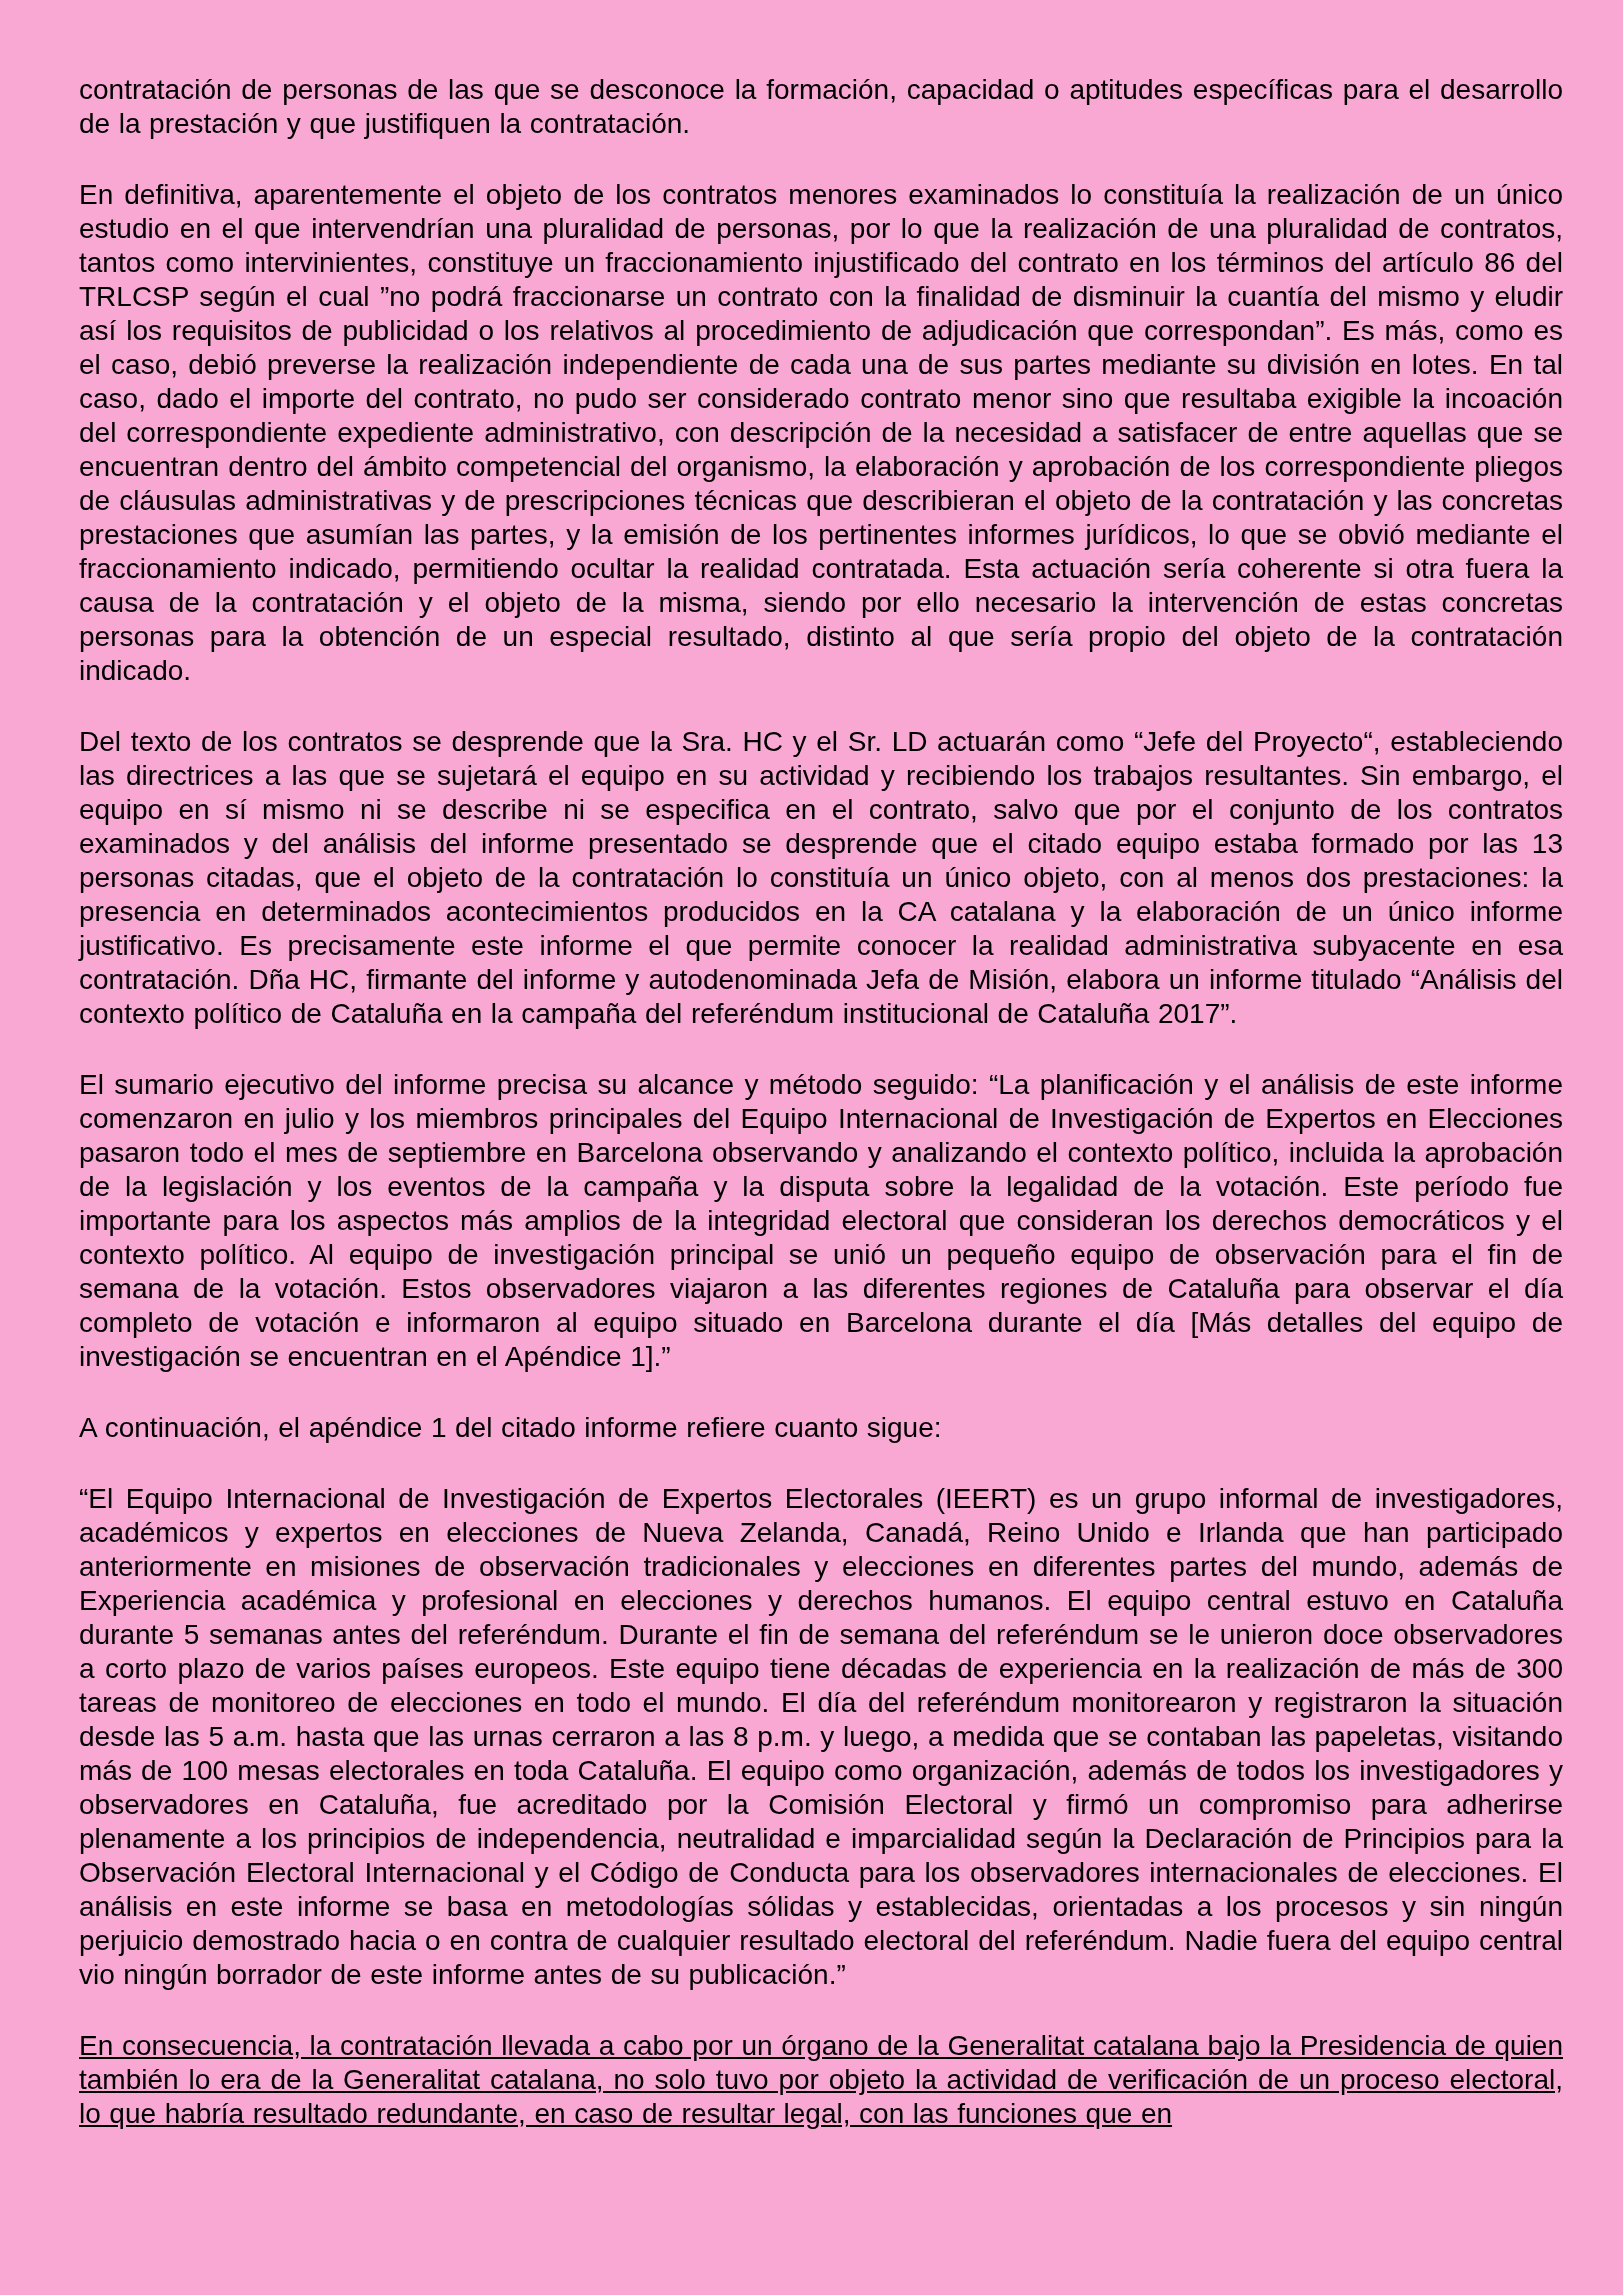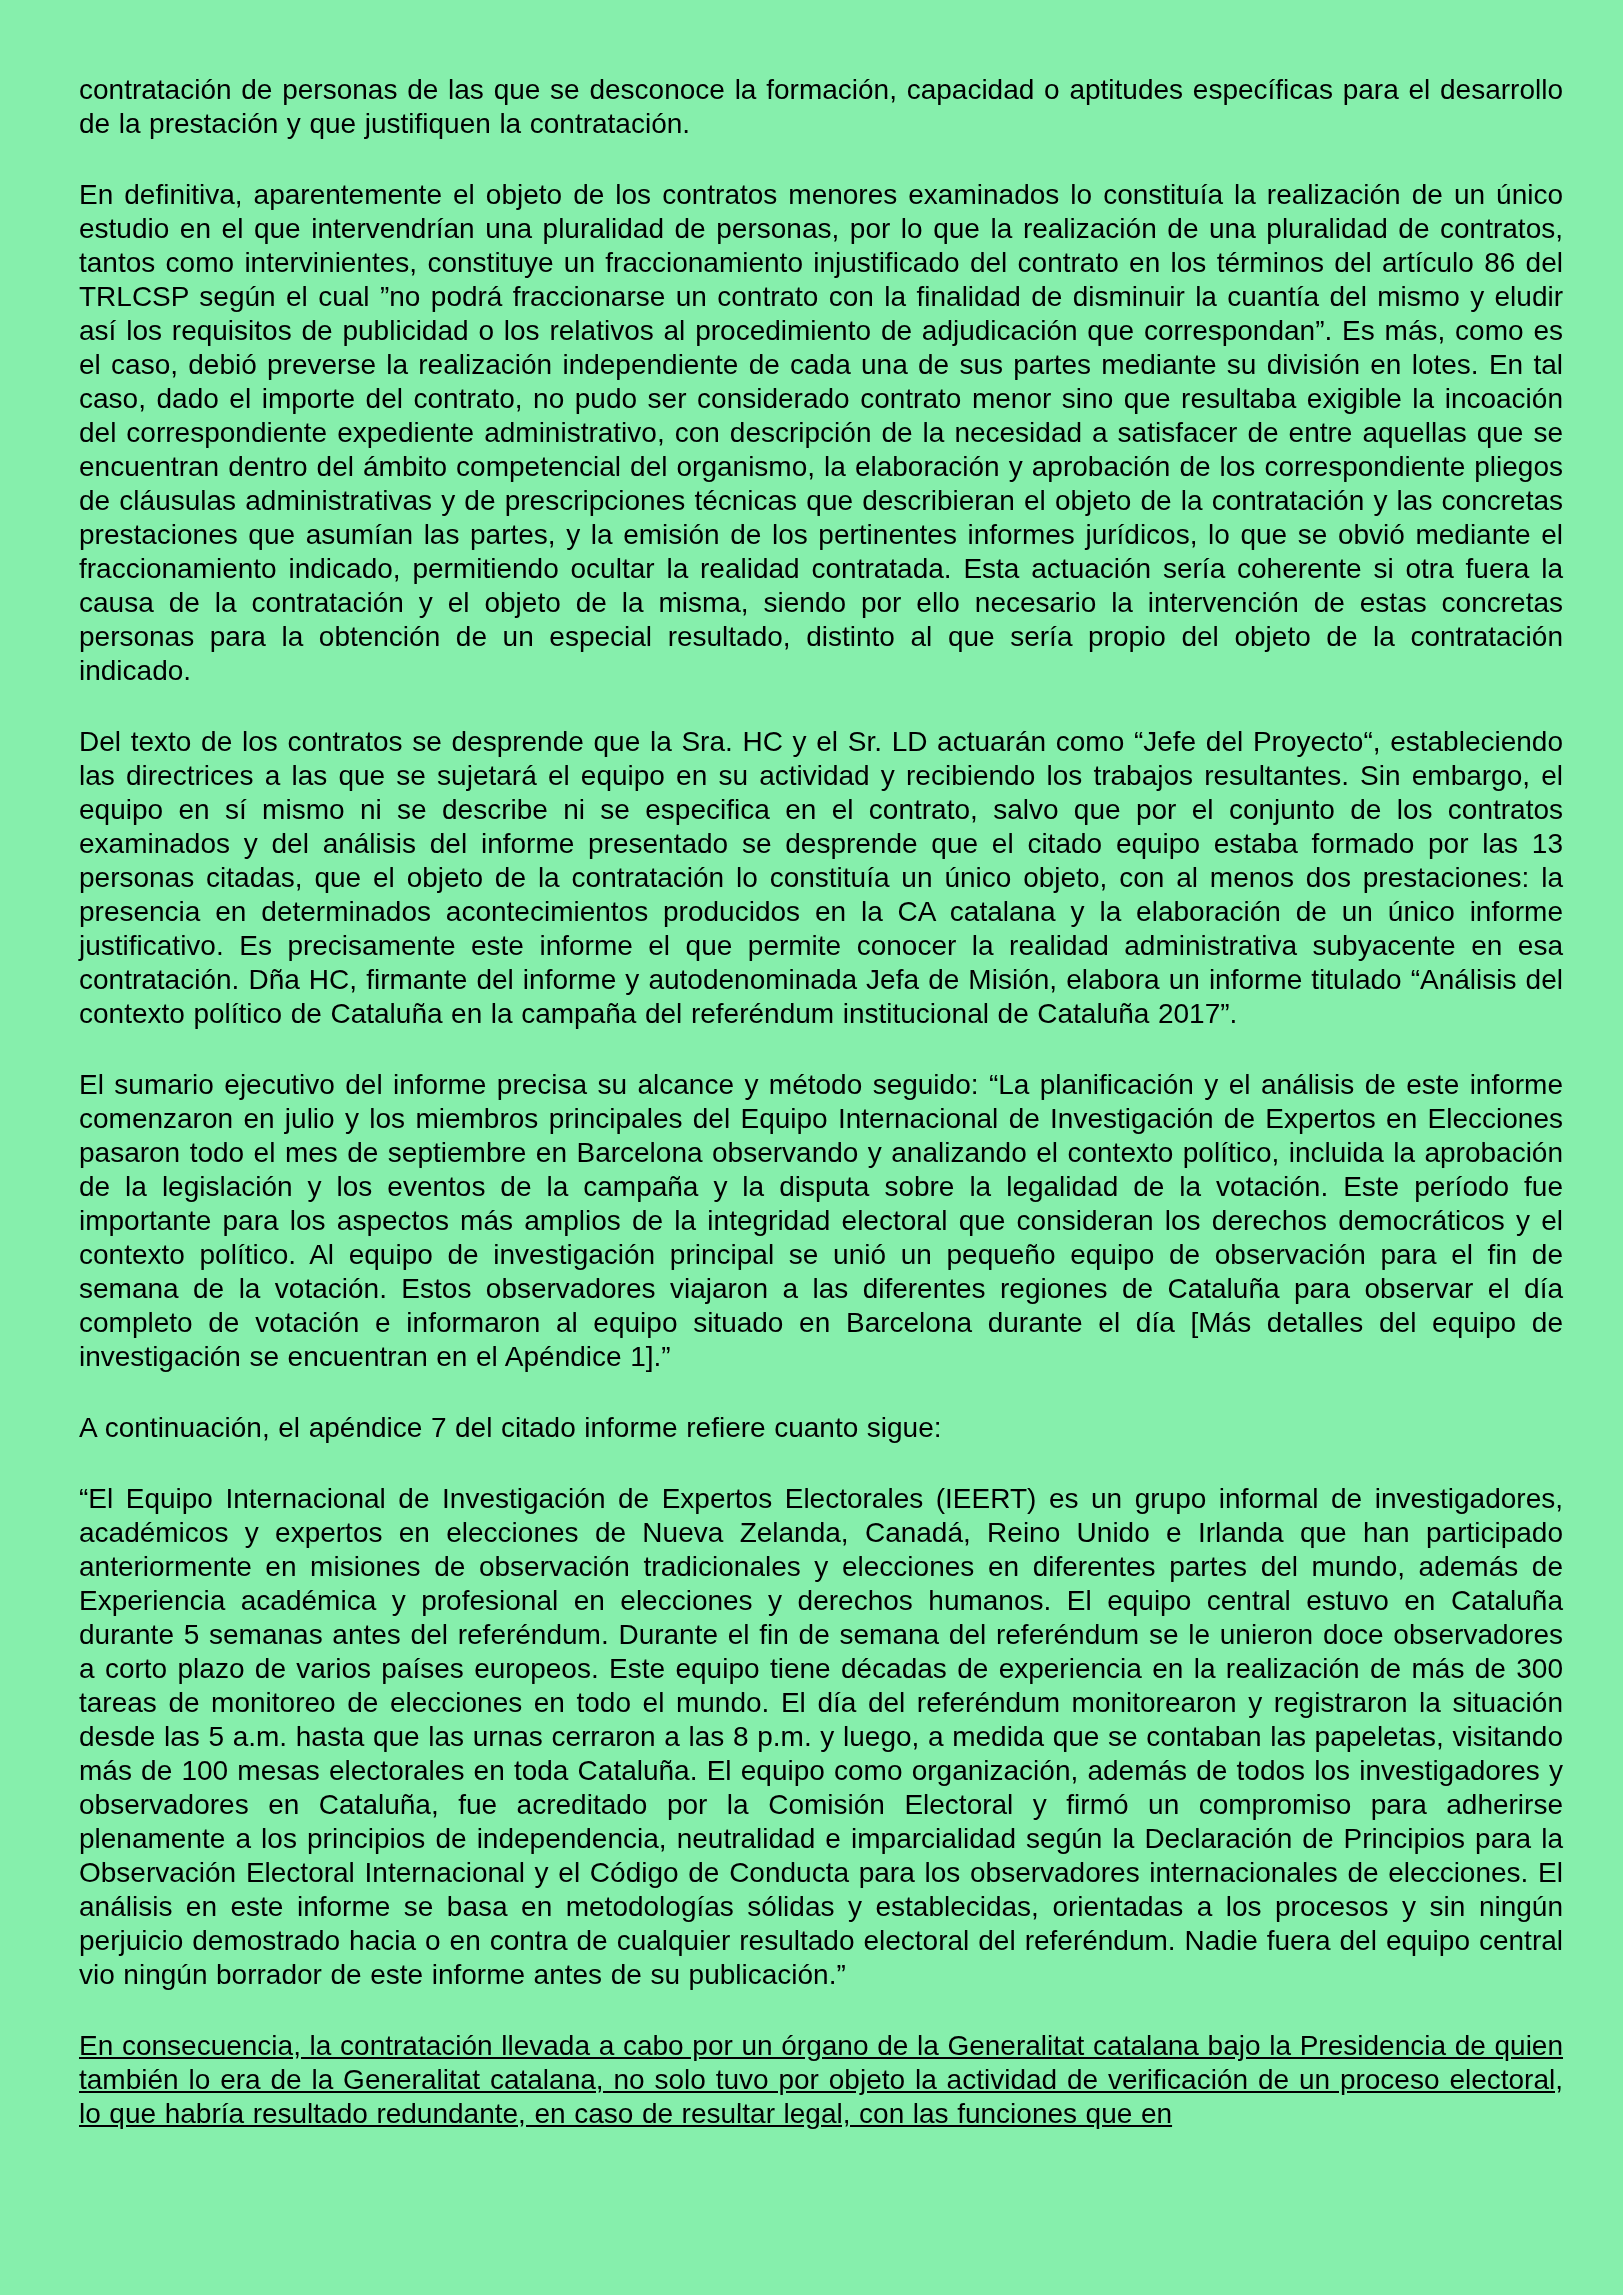--- a/index.html
+++ b/index.html
@@ -6,21 +6,21 @@
   html, body {
     margin: 0;
     padding: 0;
     background: #ffffff;
   }
   .page {
     position: relative;
     width: 1623px;
     height: 2295px;
     box-sizing: border-box;
-    background: #86efac;
+    background: #f9a8d4;
     color: #000000;
     padding: 73px 60px 0 79px;
     font-family: "Liberation Sans", "DejaVu Sans", sans-serif;
     font-size: 28px;
     line-height: 34px;
     overflow: hidden;
   }
   .para {
     margin: 0 0 37px 0;
     text-align: justify;
@@ -33,17 +33,17 @@
   }
 </style>
 </head>
 <body>
 
 <main class="page">
   <p class="para">contratación de personas de las que se desconoce la formación, capacidad o aptitudes específicas para el desarrollo de la prestación y que justifiquen la contratación.</p>
   <p class="para">En definitiva, aparentemente el objeto de los contratos menores examinados lo constituía la realización de un único estudio en el que intervendrían una pluralidad de personas, por lo que la realización de una pluralidad de contratos, tantos como intervinientes, constituye un fraccionamiento injustificado del contrato en los términos del artículo 86 del TRLCSP según el cual ”no podrá fraccionarse un contrato con la finalidad de disminuir la cuantía del mismo y eludir así los requisitos de publicidad o los relativos al procedimiento de adjudicación que correspondan”. Es más, como es el caso, debió preverse la realización independiente de cada una de sus partes mediante su división en lotes. En tal caso, dado el importe del contrato, no pudo ser considerado contrato menor sino que resultaba exigible la incoación del correspondiente expediente administrativo, con descripción de la necesidad a satisfacer de entre aquellas que se encuentran dentro del ámbito competencial del organismo, la elaboración y aprobación de los correspondiente pliegos de cláusulas administrativas y de prescripciones técnicas que describieran el objeto de la contratación y las concretas prestaciones que asumían las partes, y la emisión de los pertinentes informes jurídicos, lo que se obvió mediante el fraccionamiento indicado, permitiendo ocultar la realidad contratada. Esta actuación sería coherente si otra fuera la causa de la contratación y el objeto de la misma, siendo por ello necesario la intervención de estas concretas personas para la obtención de un especial resultado, distinto al que sería propio del objeto de la contratación indicado.</p>
   <p class="para">Del texto de los contratos se desprende que la Sra. HC y el Sr. LD actuarán como “Jefe del Proyecto“, estableciendo las directrices a las que se sujetará el equipo en su actividad y recibiendo los trabajos resultantes. Sin embargo, el equipo en sí mismo ni se describe ni se especifica en el contrato, salvo que por el conjunto de los contratos examinados y del análisis del informe presentado se desprende que el citado equipo estaba formado por las 13 personas citadas, que el objeto de la contratación lo constituía un único objeto, con al menos dos prestaciones: la presencia en determinados acontecimientos producidos en la CA catalana y la elaboración de un único informe justificativo. Es precisamente este informe el que permite conocer la realidad administrativa subyacente en esa contratación. Dña HC, firmante del informe y autodenominada Jefa de Misión, elabora un informe titulado “Análisis del contexto político de Cataluña en la campaña del referéndum institucional de Cataluña 2017”.</p>
   <p class="para">El sumario ejecutivo del informe precisa su alcance y método seguido: “La planificación y el análisis de este informe comenzaron en julio y los miembros principales del Equipo Internacional de Investigación de Expertos en Elecciones pasaron todo el mes de septiembre en Barcelona observando y analizando el contexto político, incluida la aprobación de la legislación y los eventos de la campaña y la disputa sobre la legalidad de la votación. Este período fue importante para los aspectos más amplios de la integridad electoral que consideran los derechos democráticos y el contexto político. Al equipo de investigación principal se unió un pequeño equipo de observación para el fin de semana de la votación. Estos observadores viajaron a las diferentes regiones de Cataluña para observar el día completo de votación e informaron al equipo situado en Barcelona durante el día [Más detalles del equipo de investigación se encuentran en el Apéndice 1].”</p>
-  <p class="para">A continuación, el apéndice 7 del citado informe refiere cuanto sigue:</p>
+  <p class="para">A continuación, el apéndice 1 del citado informe refiere cuanto sigue:</p>
   <p class="para">“El Equipo Internacional de Investigación de Expertos Electorales (IEERT) es un grupo informal de investigadores, académicos y expertos en elecciones de Nueva Zelanda, Canadá, Reino Unido e Irlanda que han participado anteriormente en misiones de observación tradicionales y elecciones en diferentes partes del mundo, además de Experiencia académica y profesional en elecciones y derechos humanos. El equipo central estuvo en Cataluña durante 5 semanas antes del referéndum. Durante el fin de semana del referéndum se le unieron doce observadores a corto plazo de varios países europeos. Este equipo tiene décadas de experiencia en la realización de más de 300 tareas de monitoreo de elecciones en todo el mundo. El día del referéndum monitorearon y registraron la situación desde las 5 a.m. hasta que las urnas cerraron a las 8 p.m. y luego, a medida que se contaban las papeletas, visitando más de 100 mesas electorales en toda Cataluña. El equipo como organización, además de todos los investigadores y observadores en Cataluña, fue acreditado por la Comisión Electoral y firmó un compromiso para adherirse plenamente a los principios de independencia, neutralidad e imparcialidad según la Declaración de Principios para la Observación Electoral Internacional y el Código de Conducta para los observadores internacionales de elecciones. El análisis en este informe se basa en metodologías sólidas y establecidas, orientadas a los procesos y sin ningún perjuicio demostrado hacia o en contra de cualquier resultado electoral del referéndum. Nadie fuera del equipo central vio ningún borrador de este informe antes de su publicación.”</p>
   <p class="para">En consecuencia, la contratación llevada a cabo por un órgano de la Generalitat catalana bajo la Presidencia de quien también lo era de la Generalitat catalana, no solo tuvo por objeto la actividad de verificación de un proceso electoral, lo que habría resultado redundante, en caso de resultar legal, con las funciones que en</p>
 </main>
 
 
 </body></html>

